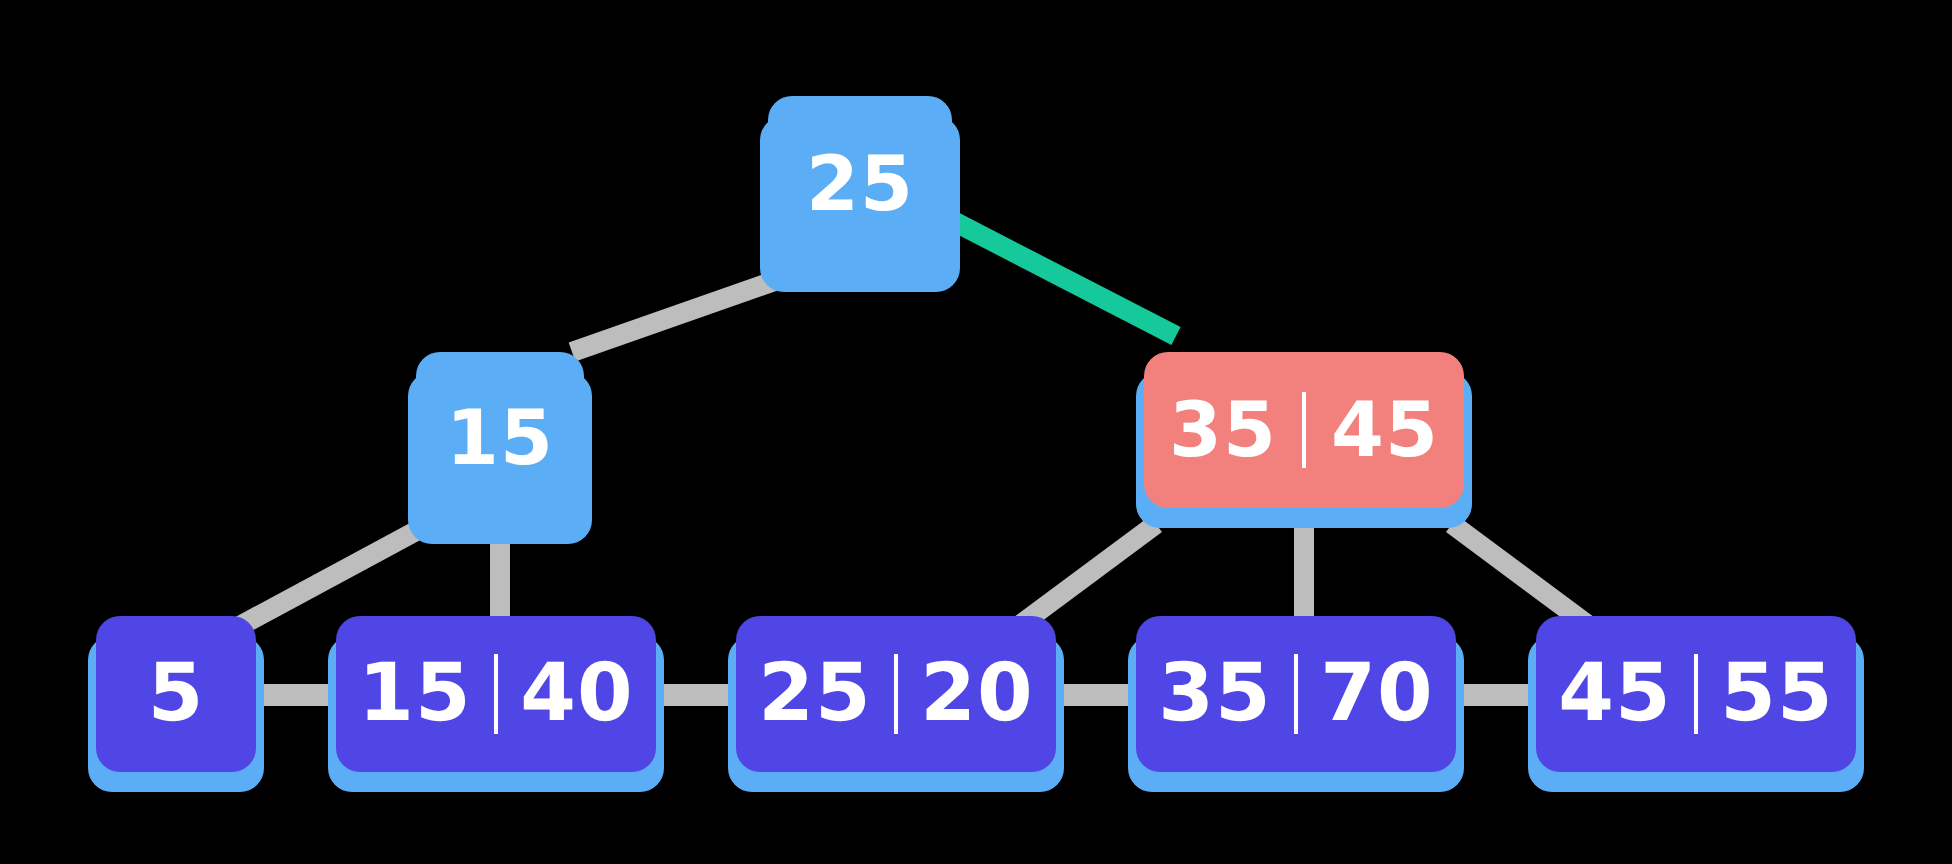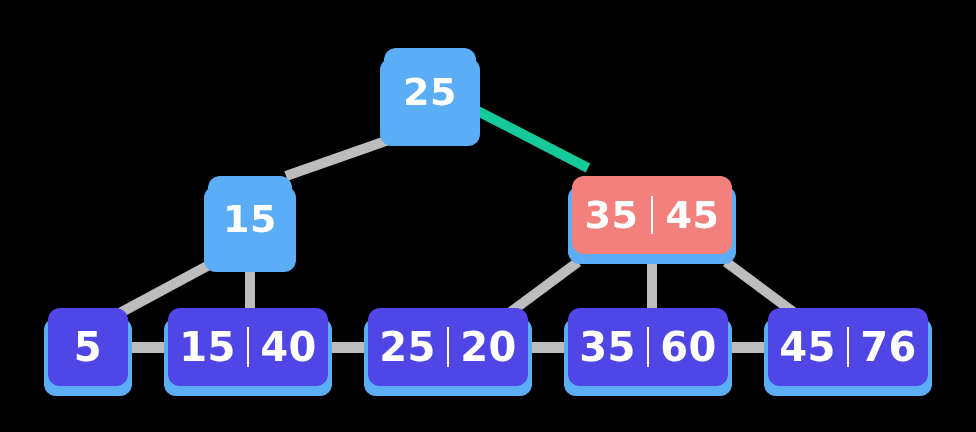--- a/index.html
+++ b/index.html
@@ -109,20 +109,20 @@
       <div class="cell">40</div>
     </div>
     <div class="base" style="left: 364px; top: 318px; width: 168px; height: 78px; background: rgb(91, 174, 245);"></div>
     <div class="node leaf" style="left: 368px; top: 308px; width: 160px; height: 78px;">
       <div class="cell">25</div>
       <div class="cell">20</div>
     </div>
     <div class="base" style="left: 564px; top: 318px; width: 168px; height: 78px; background: rgb(91, 174, 245);"></div>
     <div class="node leaf" style="left: 568px; top: 308px; width: 160px; height: 78px;">
       <div class="cell">35</div>
-      <div class="cell">60</div>
+      <div class="cell">70</div>
     </div>
     <div class="base" style="left: 764px; top: 318px; width: 168px; height: 78px; background: rgb(91, 174, 245);"></div>
     <div class="node leaf" style="left: 768px; top: 308px; width: 160px; height: 78px;">
       <div class="cell">45</div>
-      <div class="cell">76</div>
+      <div class="cell">55</div>
     </div>
   </div>
 
 </body></html>

